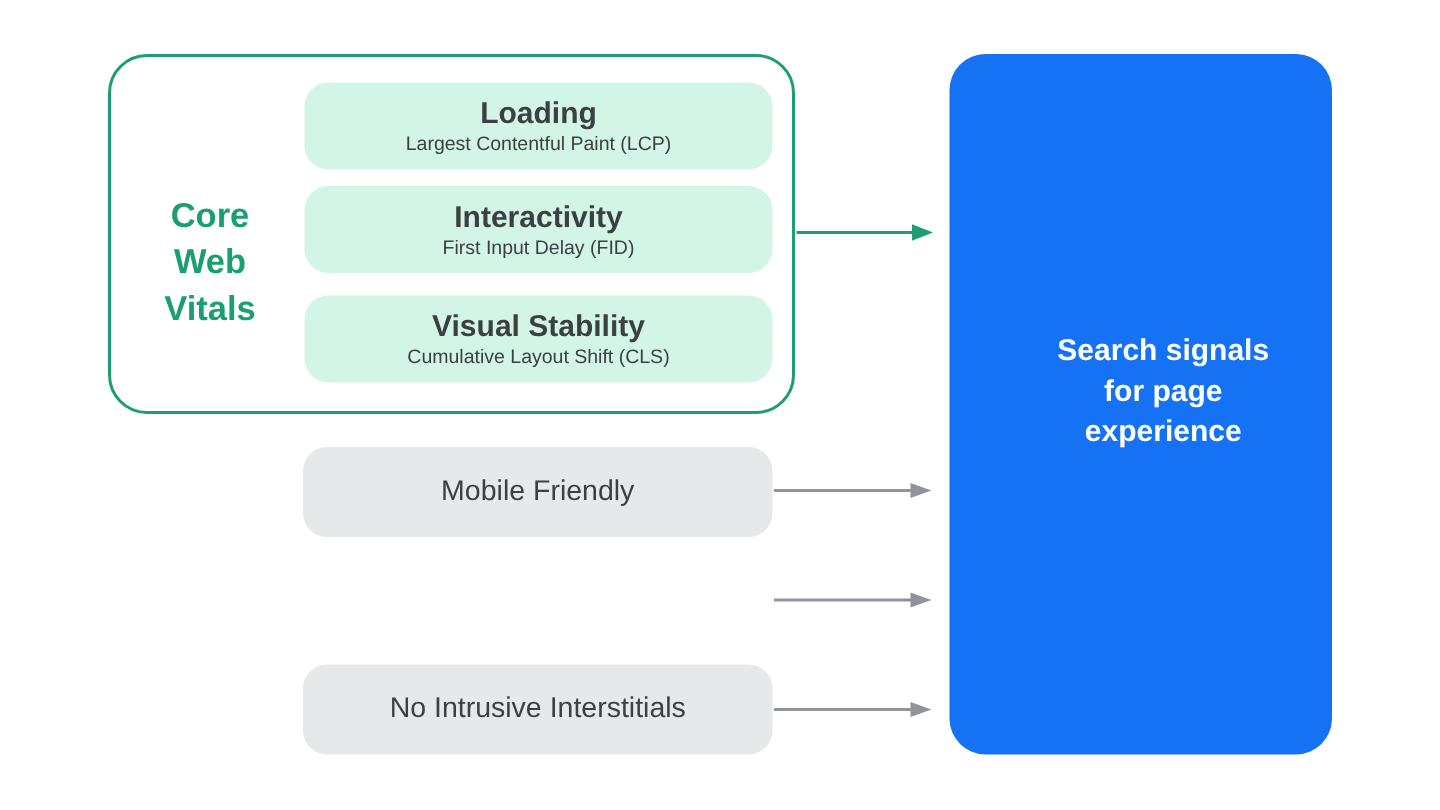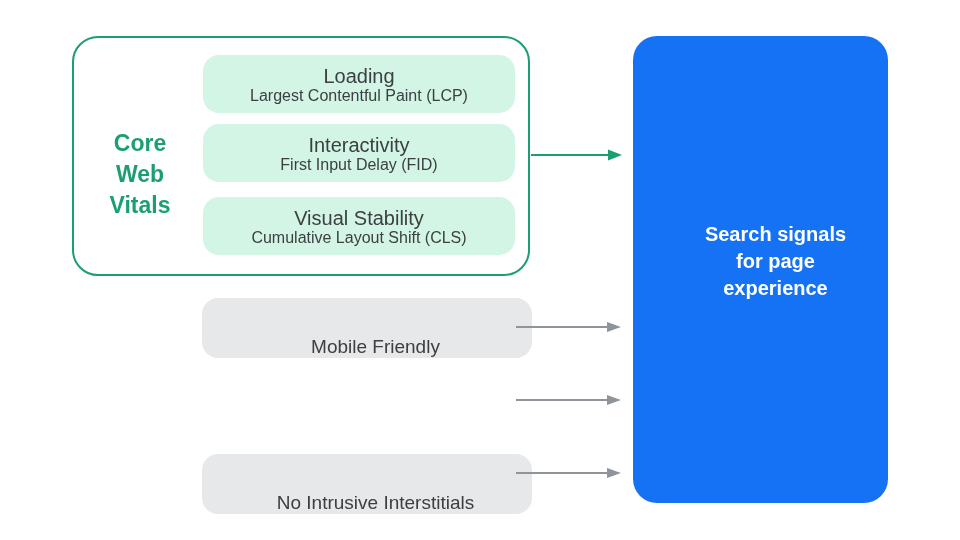--- a/index.html
+++ b/index.html
@@ -22,36 +22,36 @@
   
   .vital-box{
     position:absolute;left:203px;width:312px;height:58px;
     background:var(--color-light_green,#d2f5e5);border-radius:16px;
     display:flex;flex-direction:column;align-items:center;justify-content:center;
   }
   #vital-0{top:55px}
   #vital-1{top:124px}
   #vital-2{top:197px}
   .vital-title{
-    font-size:20px;font-weight:400;line-height:24px;
+    font-size:20px;font-weight:700;line-height:24px;
     color:var(--color-dark_text,#3c4043);
   }
   .vital-subtitle{
-    font-size:16px;font-weight:400;line-height:16px;
+    font-size:13px;font-weight:400;line-height:16px;
     color:var(--color-dark_text,#3c4043);
   }
   
   .signal-box{
     position:absolute;left:202px;width:313px;height:60px;
     background:var(--color-gray_box,#e7e8e9);border-radius:16px;
-    display:flex;align-items:flex-end;justify-content:center;padding-left:17px;
+    display:flex;align-items:center;justify-content:center;
   }
   #signal-0{top:298px}
   #signal-1{top:370px}
-  #signal-2{top:454px}
+  #signal-2{top:443px}
   .signal-label{
     font-size:19px;font-weight:500;
     color:var(--color-dark_text,#3c4043);
   }
   
   .result-box{
     position:absolute;left:633px;top:36px;width:255px;height:467px;
     background:var(--color-blue,#1672f5);border-radius:24px;
     display:flex;align-items:center;justify-content:center;
   }

